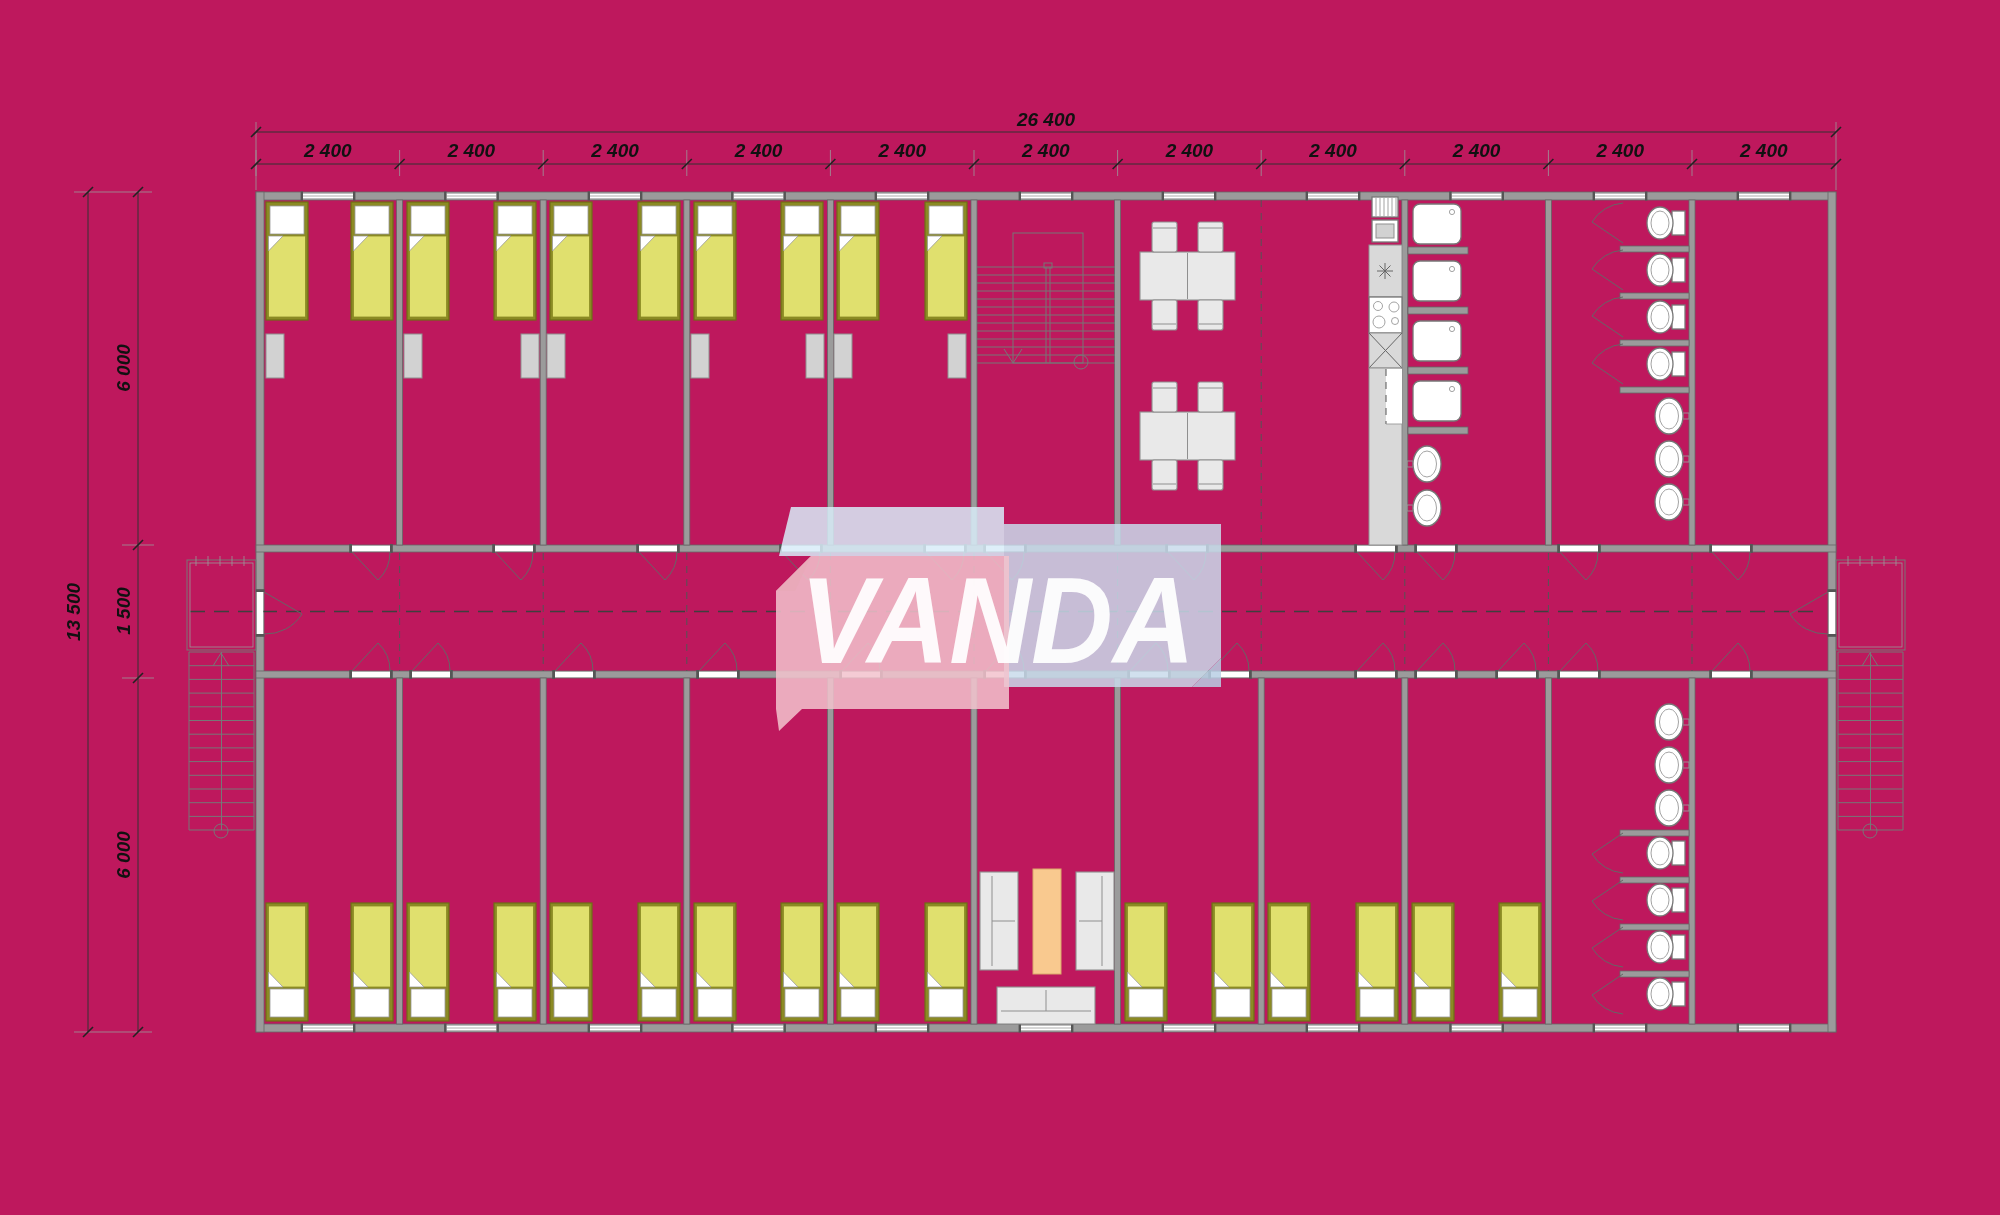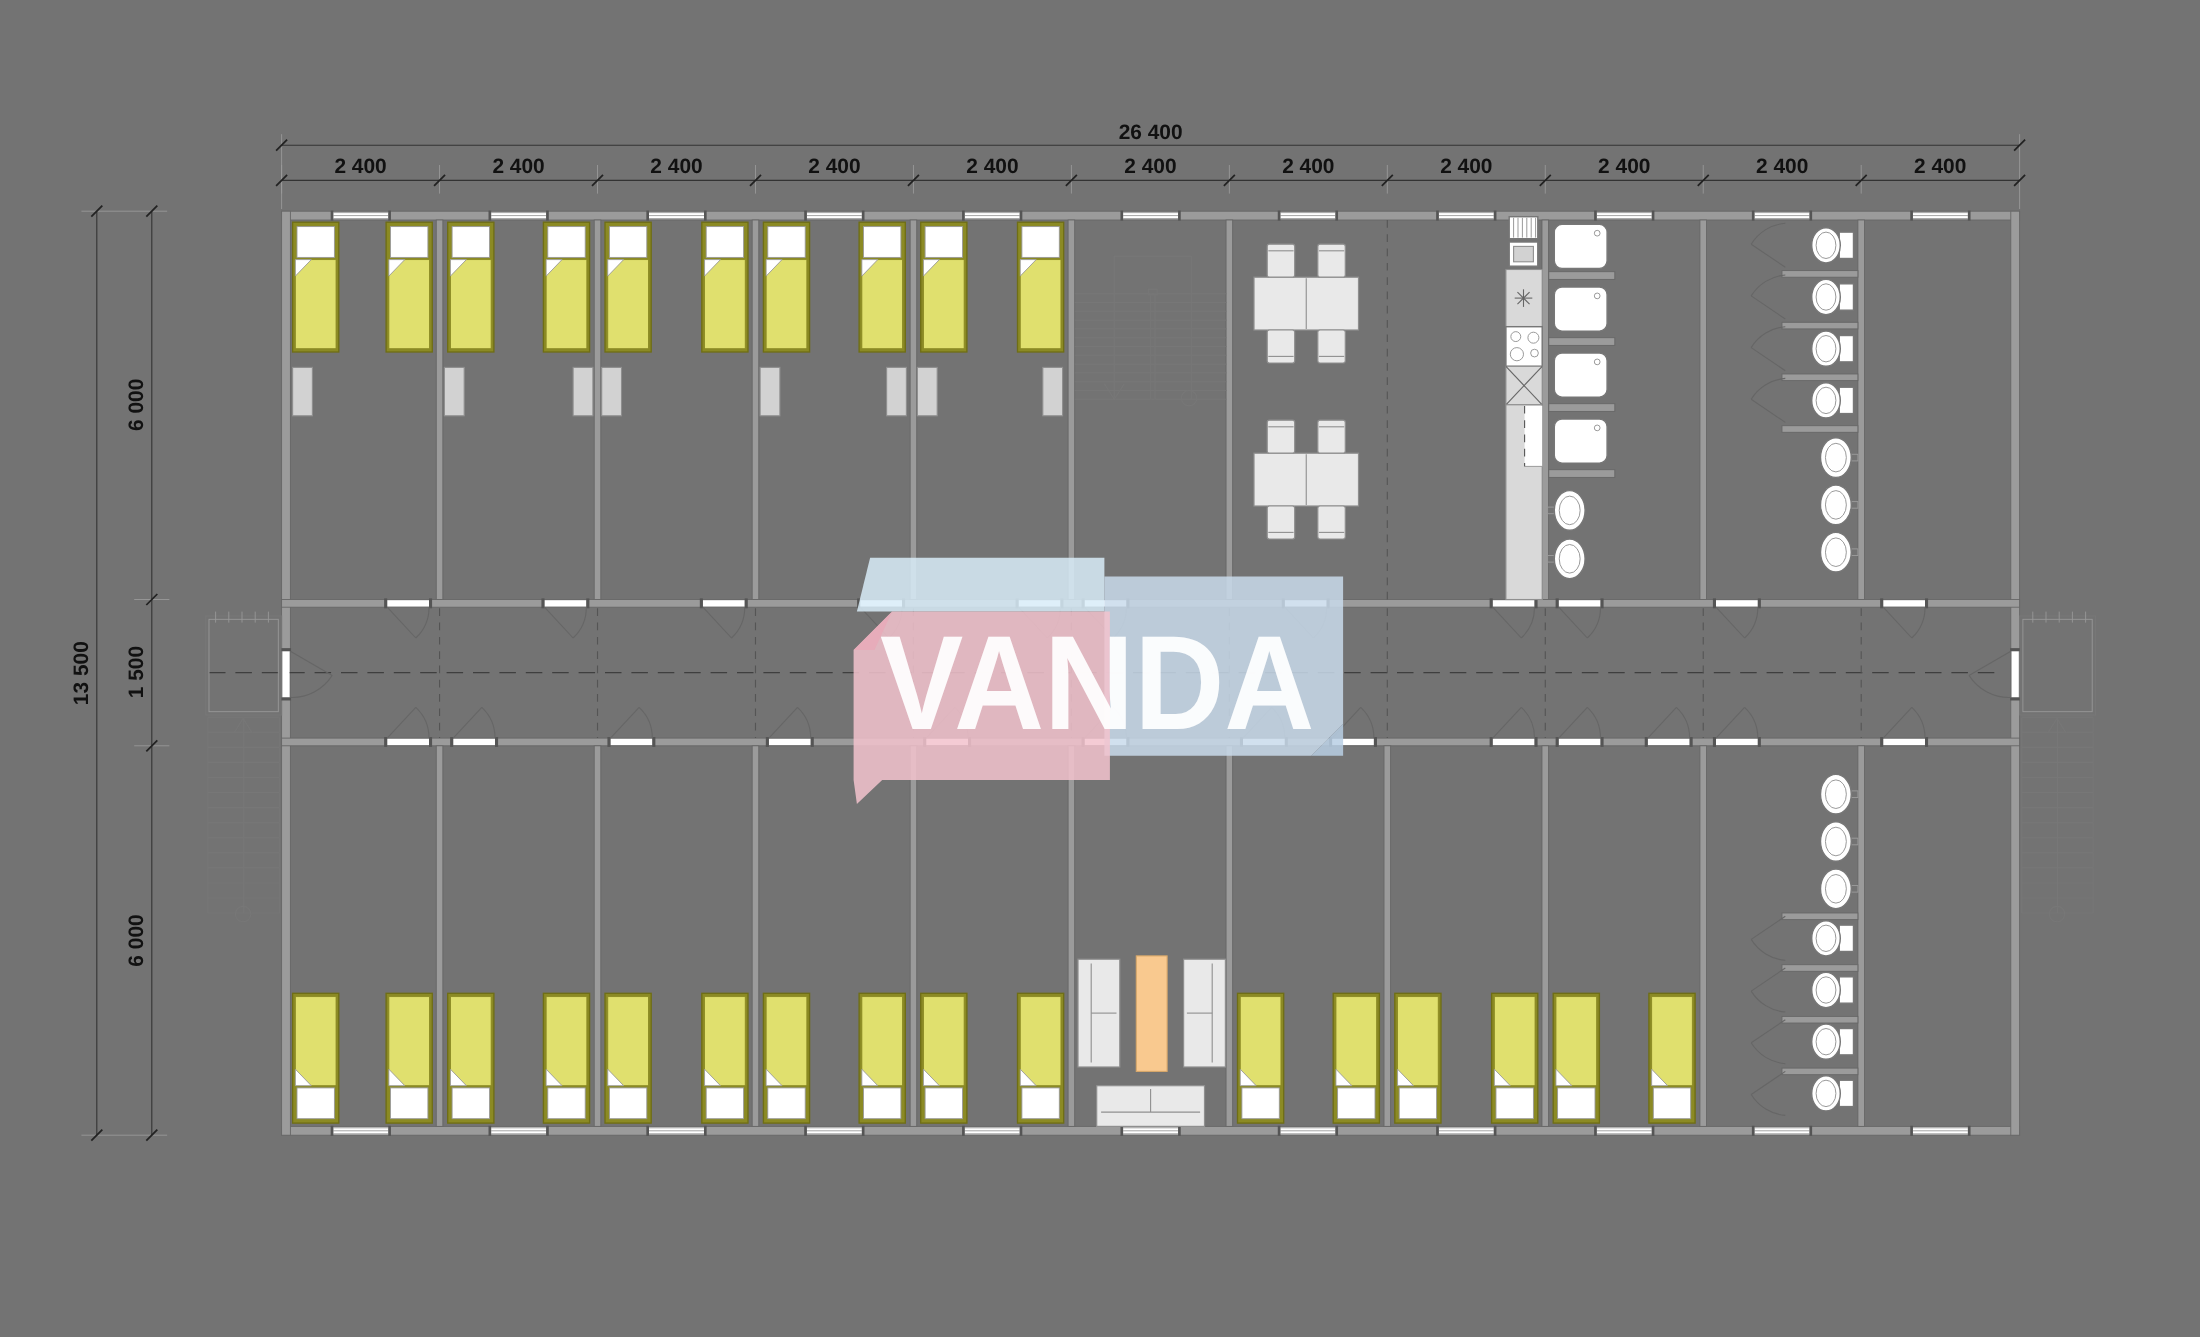--- a/index.html
+++ b/index.html
@@ -36,21 +36,21 @@
   .wm-pinkdark  { fill:var(--wm_pink_dark); fill-opacity:.8; }
   .wm-blue      { fill:var(--wm_blue);      fill-opacity:.85; }
   .wm-bluedark  { fill:var(--wm_blue_dark); fill-opacity:.85; }
   .wm-lightblue { fill:var(--wm_lightblue); fill-opacity:.85; }
   .wm-text   { font-size:122px; font-weight:bold; fill:var(--wm_text); fill-opacity:.93;
                font-family:"Liberation Sans", sans-serif; }
 </style>
 </head>
 <body>
 
-<div id="canvas" style="background: #737373;">
+<div id="canvas" style="background: #be185d; font-style: italic;">
 <svg viewBox="0 0 2000 1215" width="2000" height="1215">
 
   <defs>
 
     <g id="bed">
       <rect class="bedframe" x="0" y="0" width="42" height="118"></rect>
       <rect class="pillow" x="4" y="4" width="34" height="28"></rect>
       <rect class="blanket" x="2.5" y="34" width="37" height="81"></rect>
       <path class="pillow" d="M 2.5 34 L 17 34 L 2.5 49 Z"></path>
     </g>

